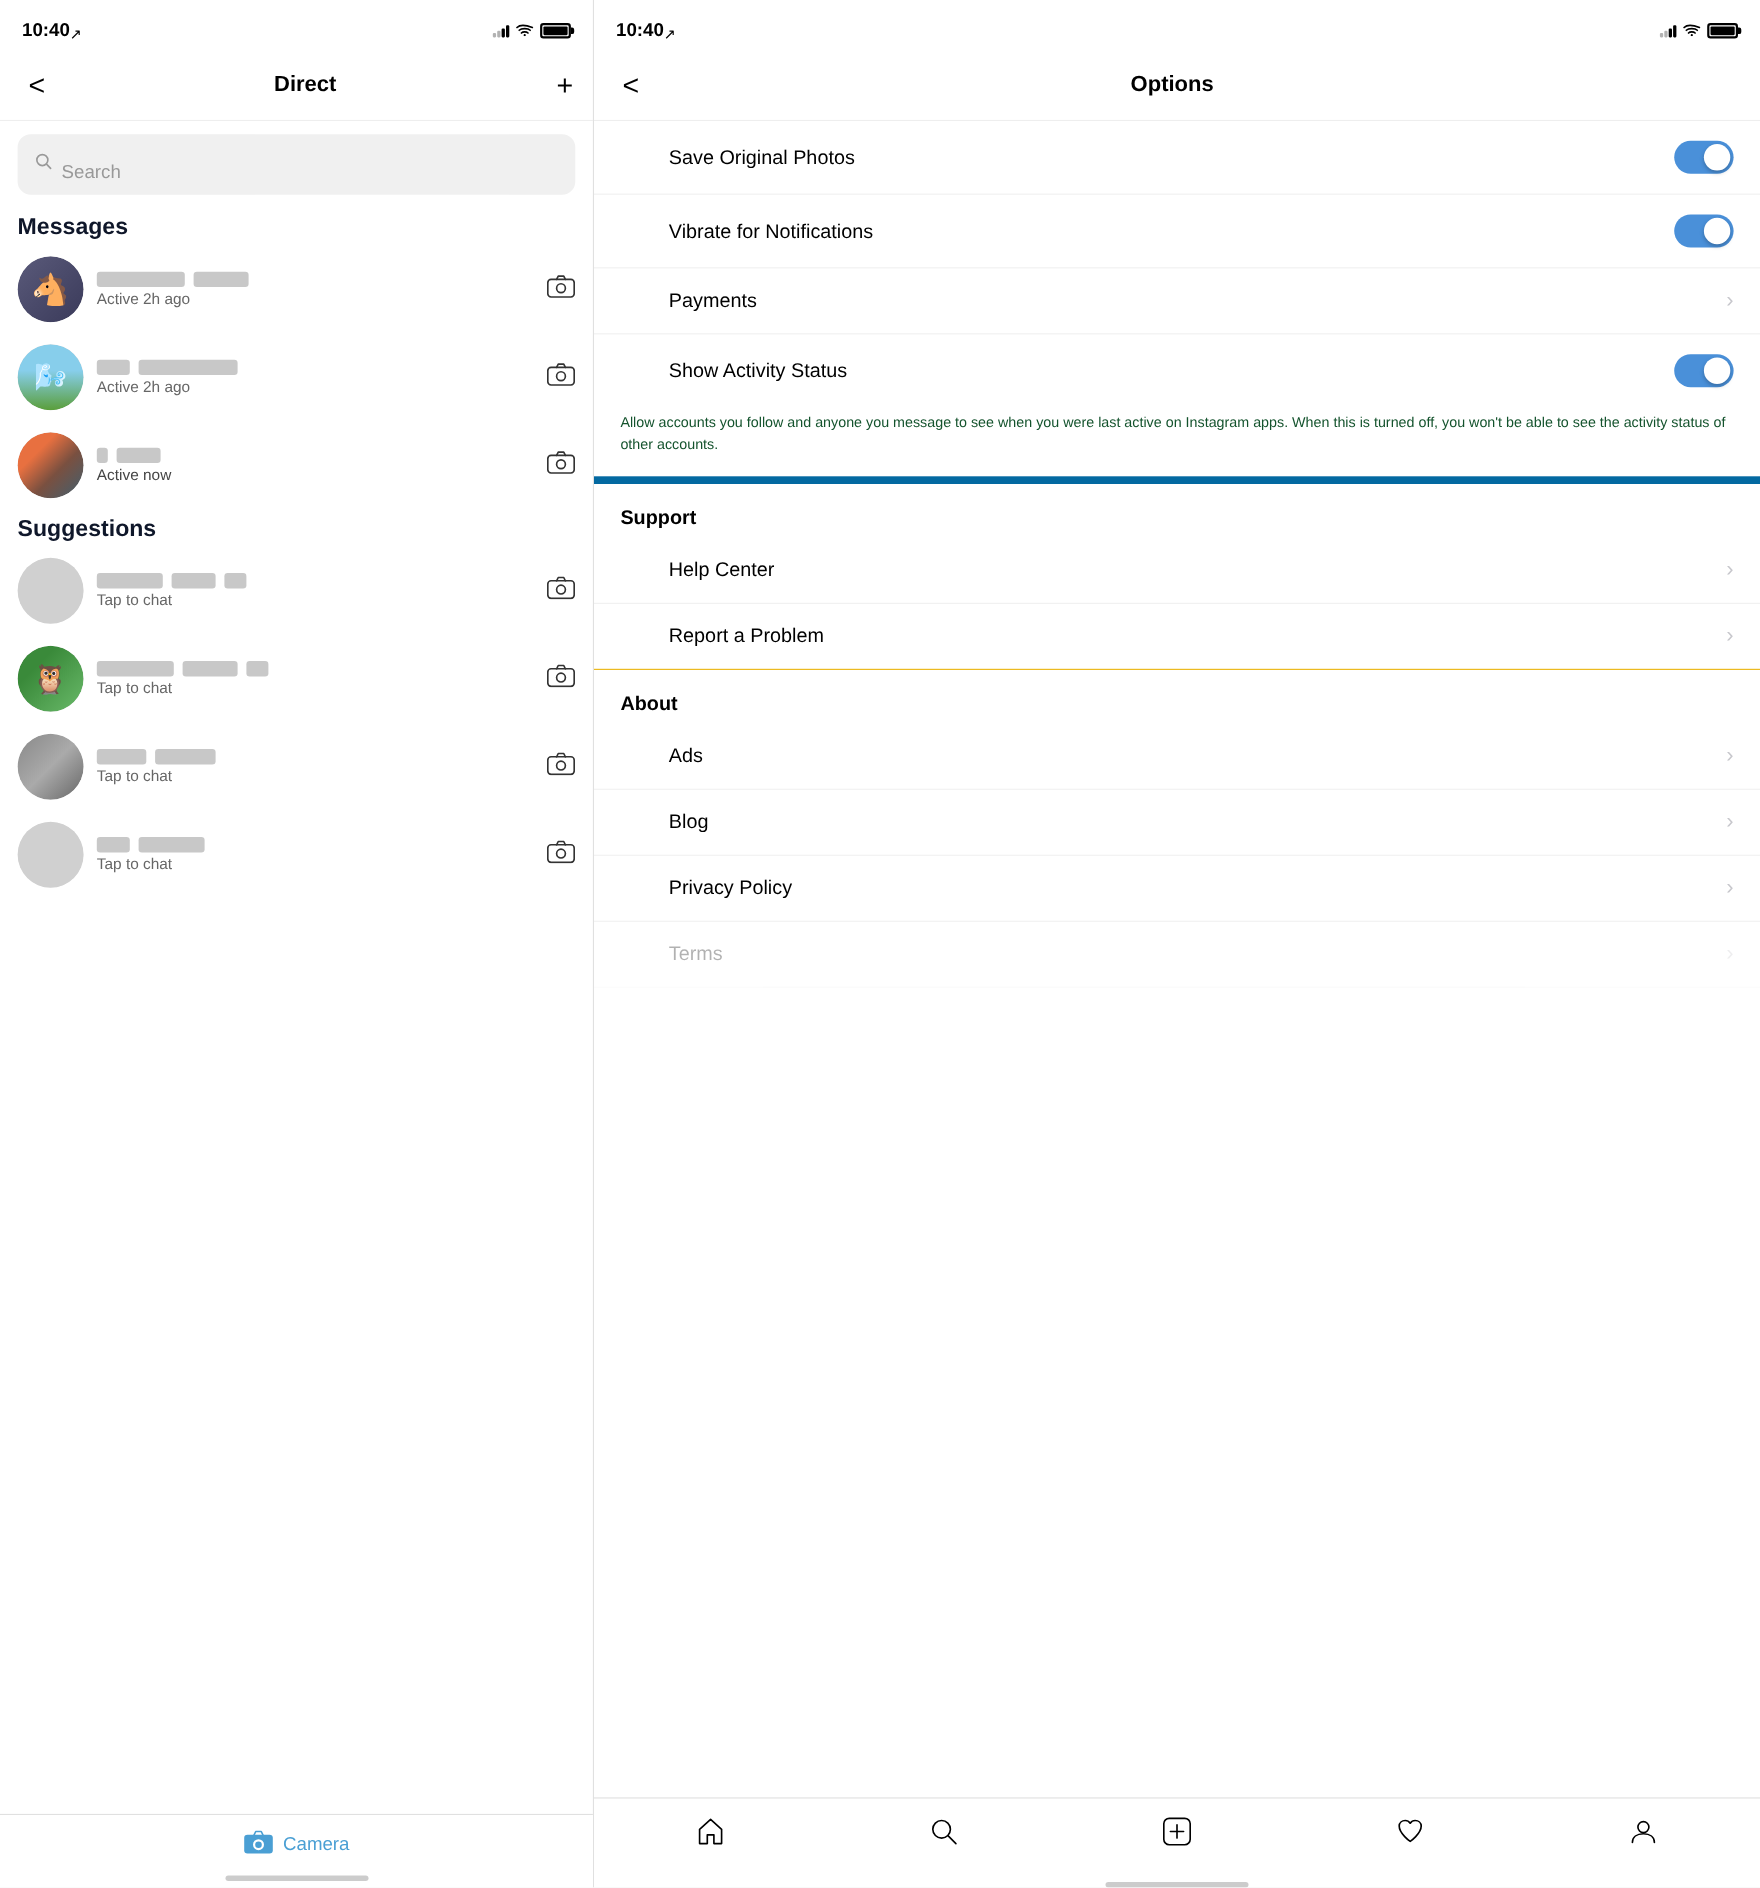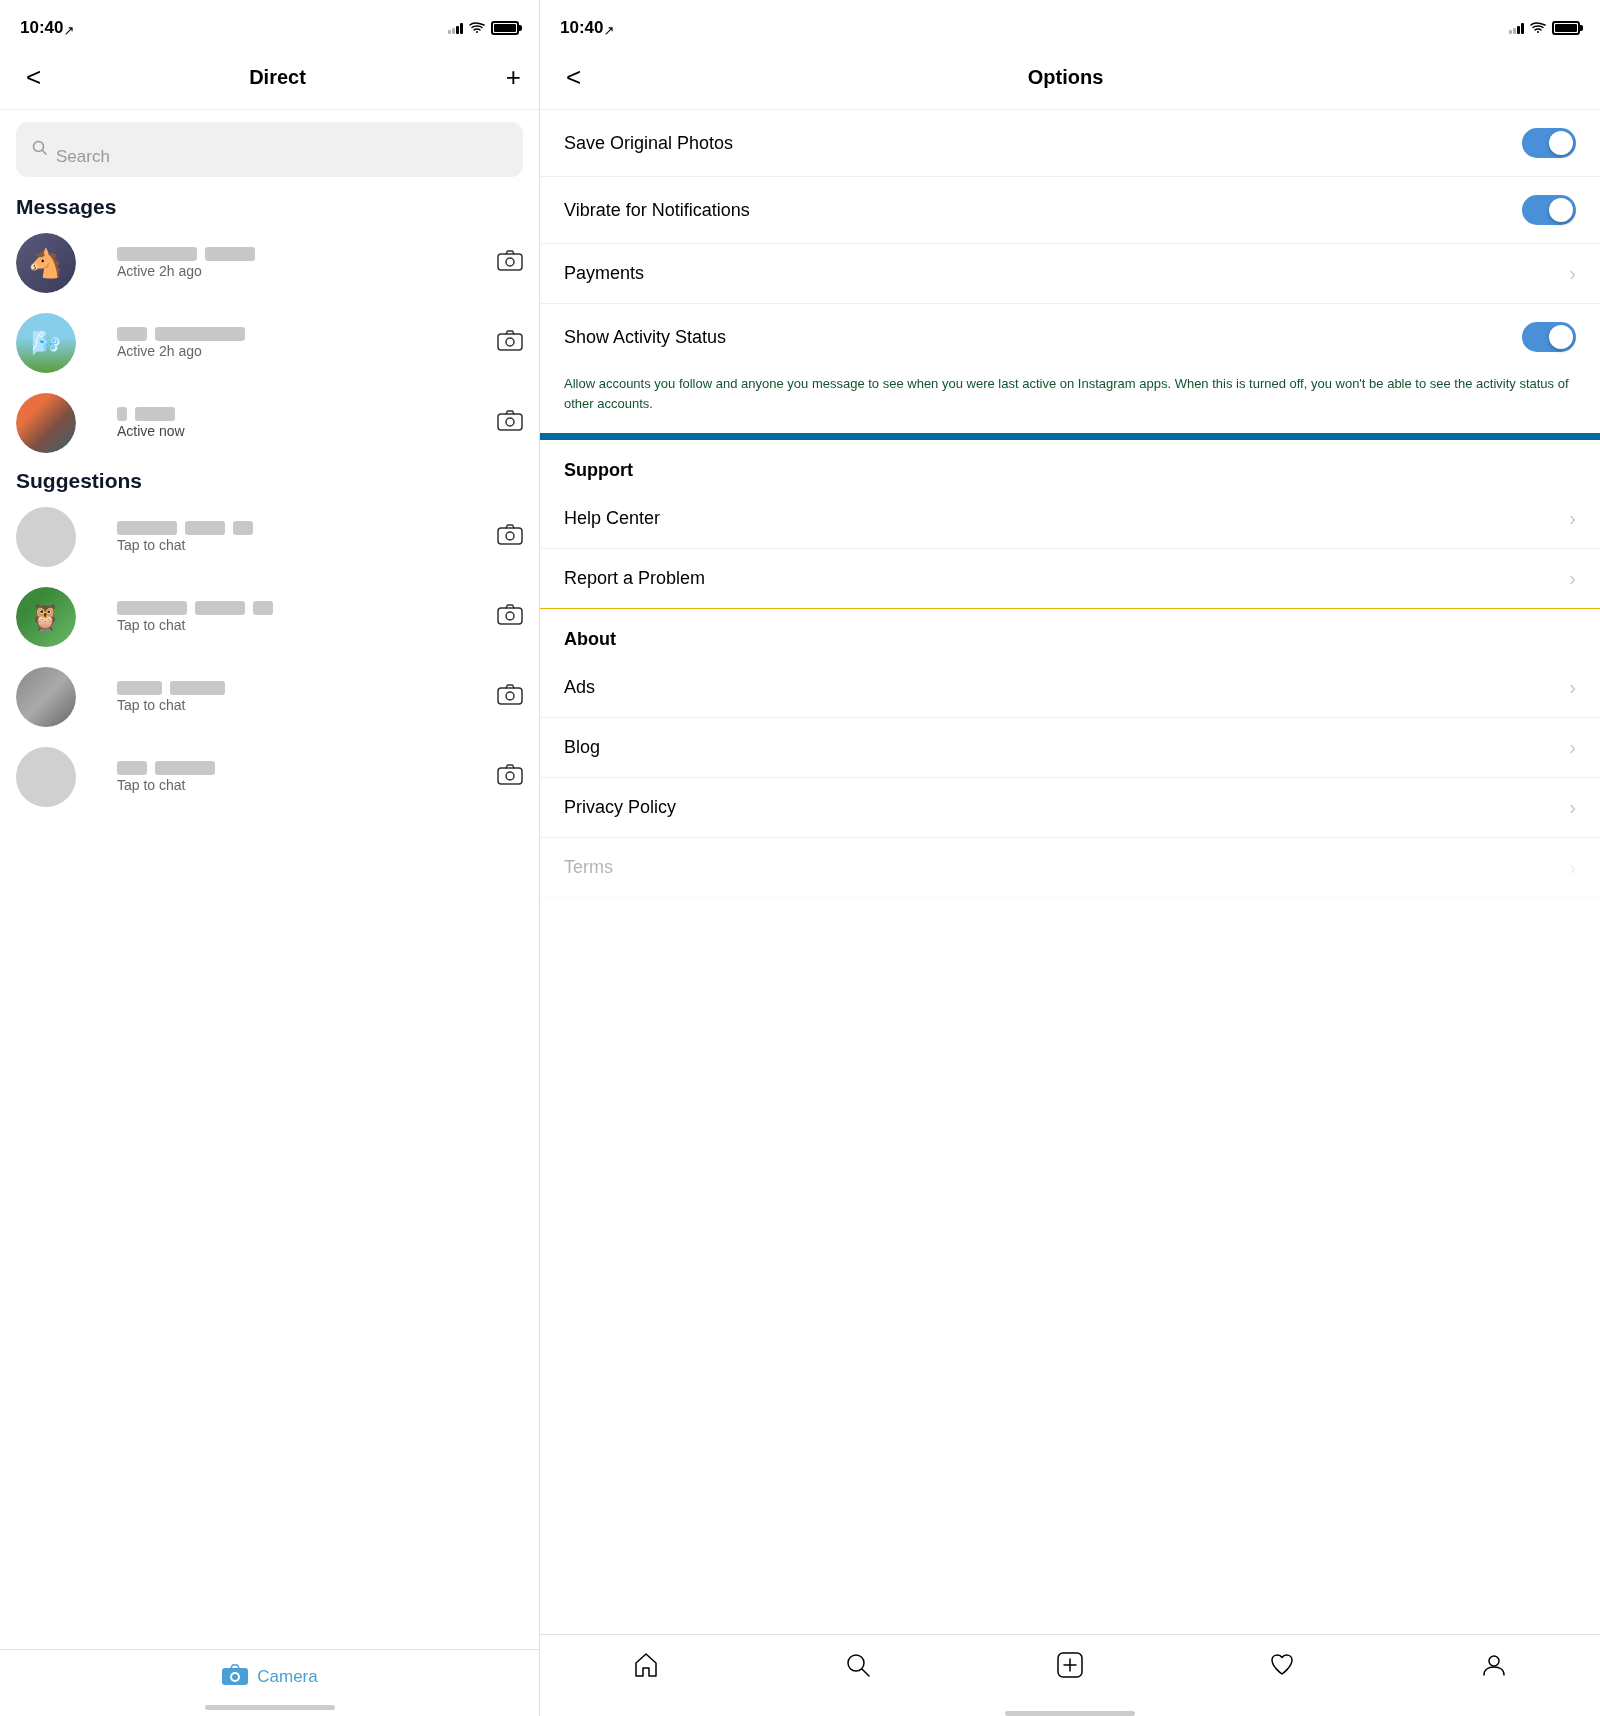--- a/index.html
+++ b/index.html
@@ -174,21 +174,20 @@
       justify-content: center;
     }
     .avatar-placeholder {
       background: #d0d0d0;
       width: 100%;
       height: 100%;
       border-radius: 50%;
     }
     .message-info {
       flex: 1;
-      margin-left: 29px;
     }
     .message-name {
       display: flex;
       align-items: center;
       gap: 8px;
       margin-bottom: 2px;
     }
     .name-blur {
       height: 14px;
       background: #c8c8c8;
@@ -285,20 +284,21 @@
       display: flex;
       align-items: center;
       justify-content: space-between;
       padding: 18px 24px;
       border-bottom: 1px solid #f0f0f0;
       cursor: pointer;
     }
     .option-label {
       font-size: 18px;
       color: #000;
+      margin-left: 44px;
     }
     .chevron {
       color: #c7c7cc;
       font-size: 20px;
     }
 
     
     .toggle {
       width: 54px;
       height: 30px;

